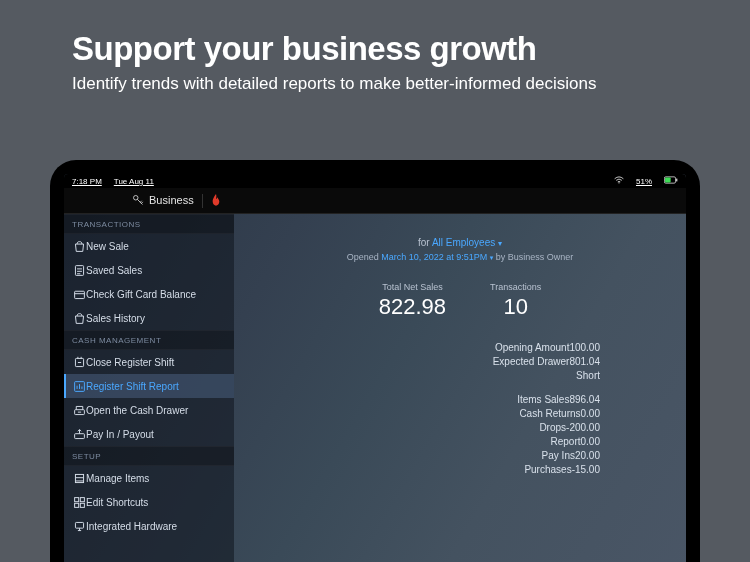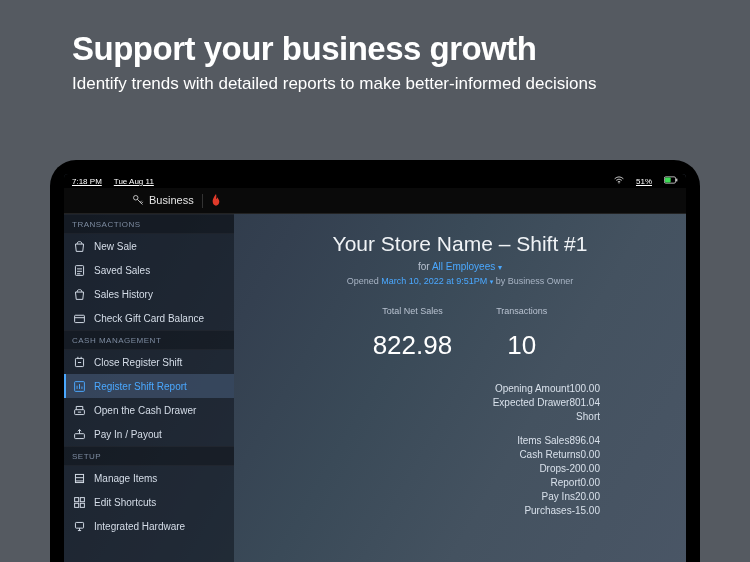--- a/index.html
+++ b/index.html
@@ -87,21 +87,20 @@
   font-size: 8px;
   letter-spacing: 0.5px;
   padding: 5px 8px 4px 8px;
   background: rgba(0,0,0,0.25);
   border-top: 1px solid rgba(255,255,255,0.04);
   border-bottom: 1px solid rgba(255,255,255,0.04);
 }
 .nav-item {
   display: flex;
   align-items: center;
-  gap: 8px;
   padding: 5px 8px;
   color: #d5dde8;
   cursor: pointer;
   position: relative;
 }
 .nav-item.active {
   background: rgba(70,90,120,0.6);
   color: #4aa8ff;
 }
 .nav-item.active::before {
@@ -147,21 +146,21 @@
 .opened-line .date { color: #4aa8ff; }
 
 .stats {
   display: flex;
   justify-content: center;
   gap: 44px;
   margin-top: 20px;
 }
 .stat { text-align: center; }
 .stat-label { font-size: 9px; color: #b8c2d0; }
-.stat-value { font-size: 26px; font-weight: 300; color: #fff; margin-top: 14px; }
+.stat-value { font-size: 22px; font-weight: 300; color: #fff; margin-top: 2px; }
 
 .ledger {
   margin: 20px auto 0 auto;
   width: 280px;
   font-size: 10px;
   color: #d8e0ea;
 }
 .ledger-row {
   display: flex;
   justify-content: flex-end;
@@ -238,33 +237,33 @@
               <svg viewBox="0 0 16 16">
                 <rect x="3" y="2" width="10" height="12" rx="1"></rect>
                 <path d="M5 6 L11 6 M5 9 L11 9 M5 12 L9 12"></path>
               </svg>
             </span>
           <span>Saved Sales</span>
         </div>
         <div class="nav-item">
           <span class="nav-icon">
               <svg viewBox="0 0 16 16">
-                <path d="M3 5 L13 5 L12 14 L4 14 Z M5 5 C5 3 6 2 8 2 C10 2 11 3 11 5"></path>
-              </svg>
-            </span>
-          <span>Sales History</span>
-        </div>
-        <div class="nav-item">
-          <span class="nav-icon">
-              <svg viewBox="0 0 16 16">
                 <rect x="2" y="4" width="12" height="9" rx="1"></rect>
                 <path d="M2 7 L14 7"></path>
               </svg>
             </span>
           <span>Check Gift Card Balance</span>
+        </div>
+        <div class="nav-item">
+          <span class="nav-icon">
+              <svg viewBox="0 0 16 16">
+                <path d="M3 5 L13 5 L12 14 L4 14 Z M5 5 C5 3 6 2 8 2 C10 2 11 3 11 5"></path>
+              </svg>
+            </span>
+          <span>Sales History</span>
         </div>
 
         <div class="section-header">CASH MANAGEMENT</div>
 
         <div class="nav-item">
           <span class="nav-icon">
               <svg viewBox="0 0 16 16">
                 <rect x="3" y="3" width="10" height="10" rx="1"></rect>
                 <path d="M6 3 L6 1 M10 3 L10 1 M6 8 L10 8"></path>
               </svg>
@@ -326,21 +325,20 @@
               <svg viewBox="0 0 16 16">
                 <rect x="3" y="3" width="10" height="7" rx="1"></rect>
                 <path d="M6 13 L10 13 M8 10 L8 13"></path>
               </svg>
             </span>
           <span>Integrated Hardware</span>
         </div>
       </div>
 
       <div class="main">
-        <div class="store-title">Your Store Name – Shift #1</div>
         <div class="for-line">
           <span>for</span>
           <span class="emp">All Employees</span>
           <span class="chev">▾</span>
         </div>
         <div class="opened-line">
           <span>Opened</span>
           <span class="date">March 10, 2022 at 9:51PM</span>
           <span class="chev" style="color:#4aa8ff;font-size:7px">▾</span>
           <span>by</span>

